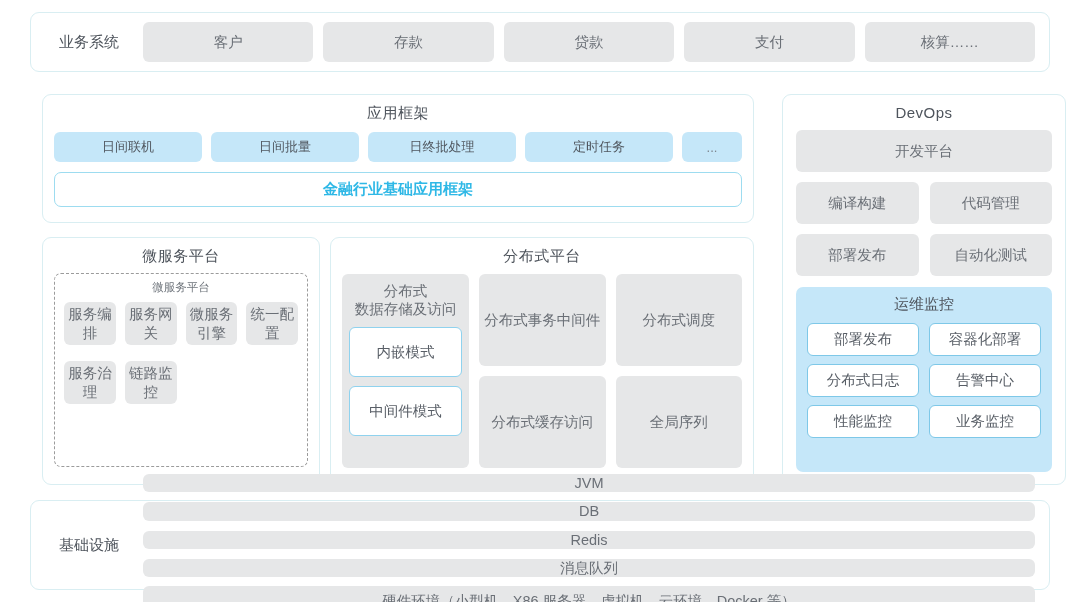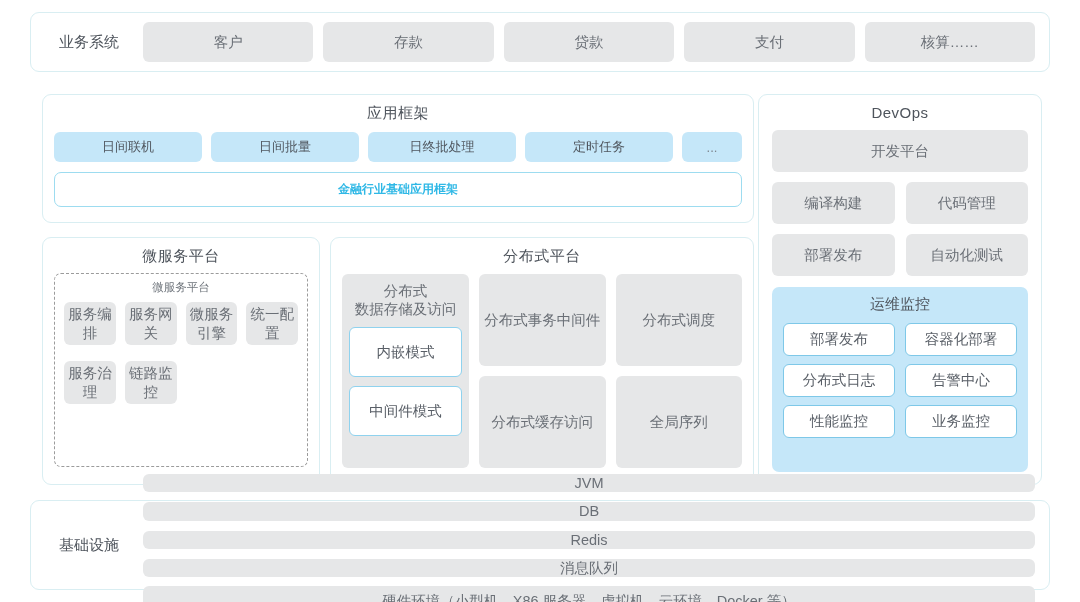--- a/index.html
+++ b/index.html
@@ -90,21 +90,21 @@
   .app-chip-row .pill-blue { height: 30px; }
   .app-chip-row .pill-blue.wide { flex: 1 1 0; }
   .app-chip-row .pill-blue.dots { flex: 0 0 60px; color: #7e868e; font-size: 13px; }
   .app-base {
     height: 35px;
     background: #ffffff;
     border: 1px solid #9ddcf0;
     border-radius: 7px;
     display: flex; align-items: center; justify-content: center;
     color: #2fb8e6;
-    font-size: 12px;
+    font-size: 15px;
     font-weight: bold;
   }
 
   
   .ms-card {
     position: absolute; left: 42px; top: 237px;
     width: 278px; height: 248px;
     padding: 9px 11px 11px 11px;
   }
   .ms-card .card-title { margin-bottom: 7px; }
@@ -151,21 +151,21 @@
   .dp-right {
     flex: 1 1 auto;
     display: grid;
     grid-template-columns: 1fr 1fr;
     grid-template-rows: 1fr 1fr;
     gap: 10px;
   }
 
   
   .devops-card {
-    position: absolute; left: 758px; top: 94px;
+    position: absolute; left: 782px; top: 94px;
     width: 284px; height: 391px;
     padding: 9px 13px 12px 13px;
     display: flex; flex-direction: column;
   }
   .devops-card .card-title { margin-bottom: 9px; }
   .devops-card .pill.full { height: 42px; margin-bottom: 10px; }
   .devops-grid {
     display: grid;
     grid-template-columns: 1fr 1fr;
     grid-template-rows: 42px 42px;

